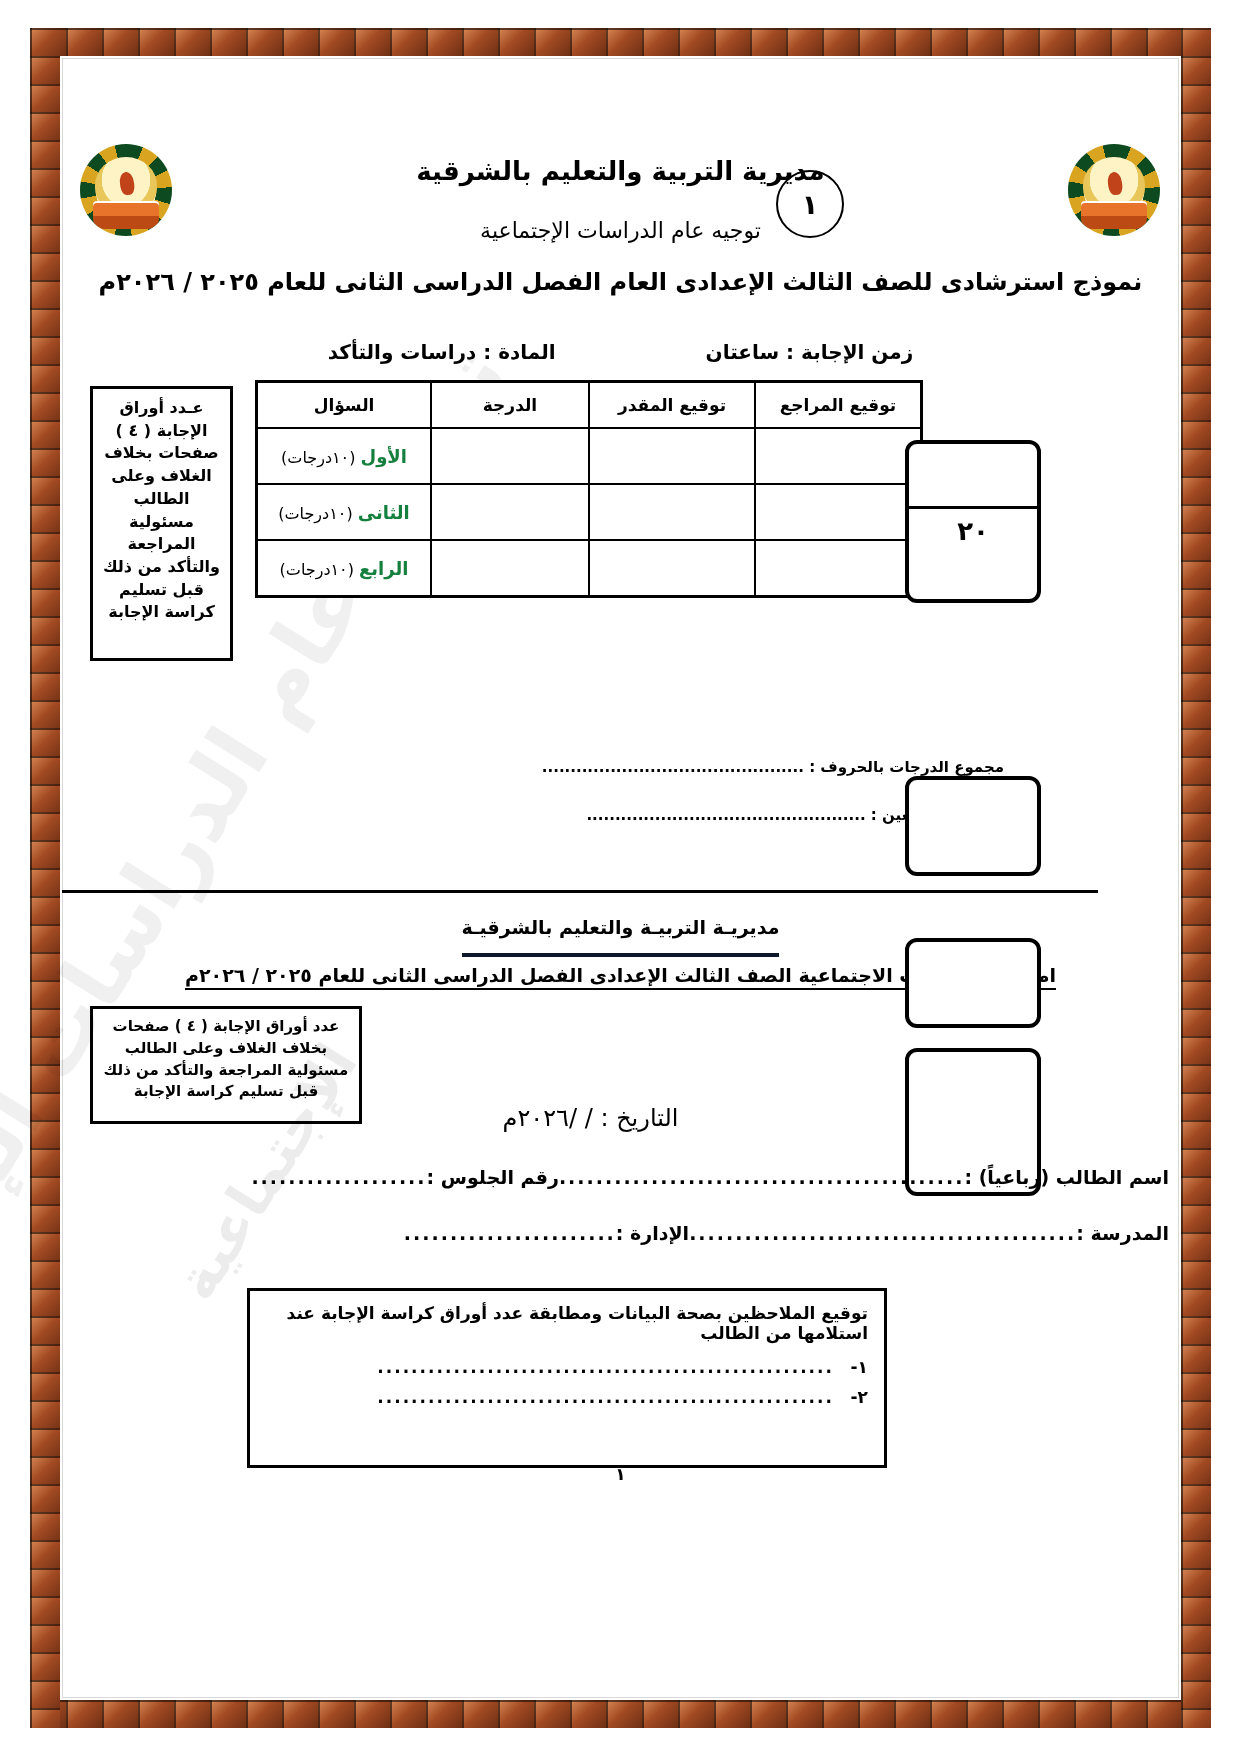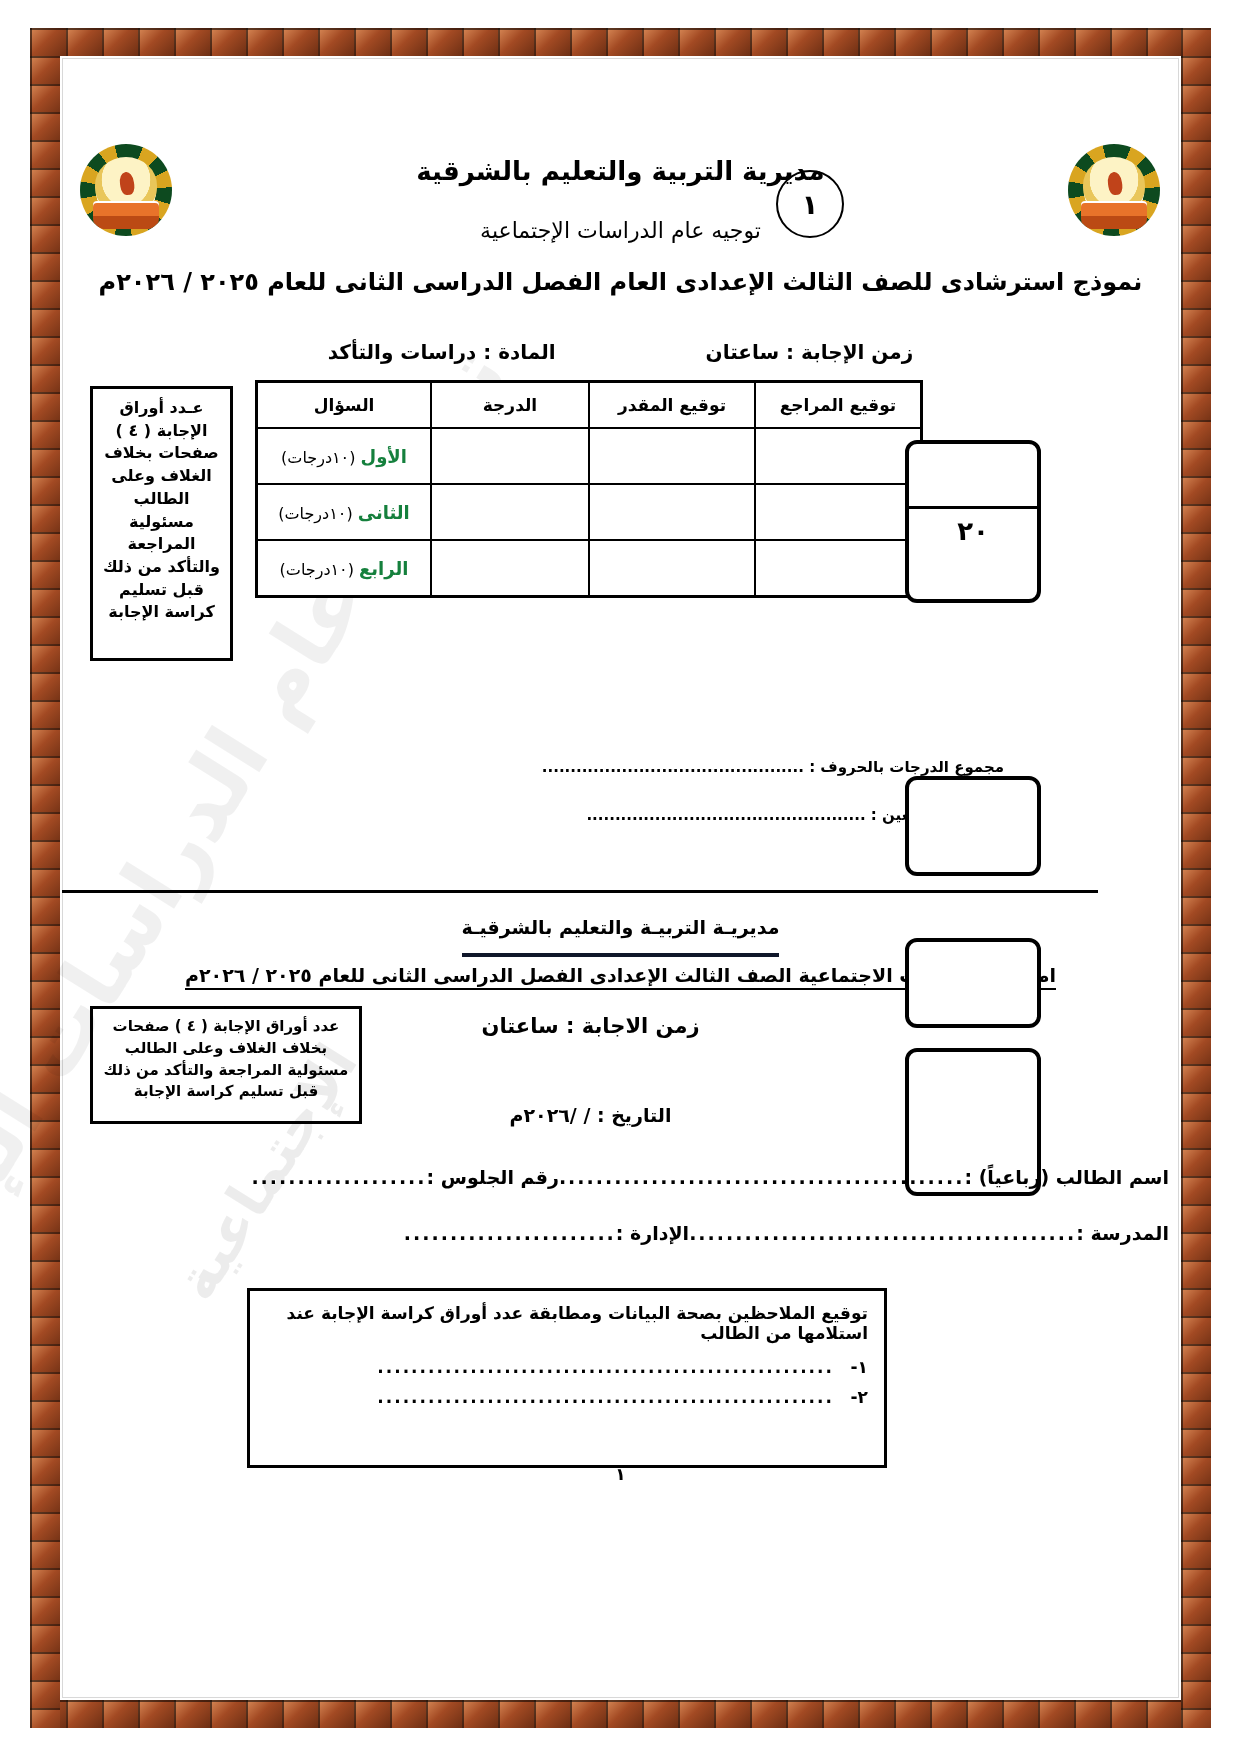--- a/index.html
+++ b/index.html
@@ -196,21 +196,21 @@
     text-align:center;font-size:15px;font-weight:bold;line-height:1.45;
   }
 
   .time-low{
     position:absolute;top:956px;left:0;width:100%;
     text-align:center;font-size:21px;font-weight:bold;
     padding-right:60px;box-sizing:border-box;
   }
   .date-low{
     position:absolute;top:1046px;left:0;width:100%;
-    text-align:center;font-size:19px;font-weight:bold;
+    text-align:center;font-size:24px;font-weight:normal;
     padding-right:60px;box-sizing:border-box;
   }
 
   .field-row{
     position:absolute;width:100%;font-size:19px;font-weight:bold;
     display:flex;justify-content:flex-start;align-items:baseline;
     padding-right:10px;box-sizing:border-box;
   }
   .fr-1{top:1108px;}
   .fr-2{top:1164px;}
@@ -336,21 +336,20 @@
   </div>
   <div class="low-2">
     <span>امتحان الدراسات الاجتماعية الصف الثالث الإعدادى الفصل الدراسى الثانى للعام ٢٠٢٥ / ٢٠٢٦م</span>
   </div>
 
   <div class="rbox rbox-c"></div>
   <div class="rbox rbox-d"></div>
 
   <div class="note-box-bot">عدد أوراق الإجابة ( ٤ ) صفحات بخلاف الغلاف وعلى الطالب مسئولية المراجعة والتأكد من ذلك قبل تسليم كراسة الإجابة</div>
 
-  <div class="time-low">زمن الاجابة : ساعتان</div>
   <div class="date-low">التاريخ  :      /      /٢٠٢٦م</div>
 
   <div class="field-row fr-1">
     <span class="lbl">اسم الطالب (رباعياً) :</span>
     <span class="dots">............................................</span>
     <span class="lbl">رقم الجلوس :</span>
     <span class="dots">...................</span>
   </div>
   <div class="field-row fr-2">
     <span class="lbl">المدرسة :</span>

